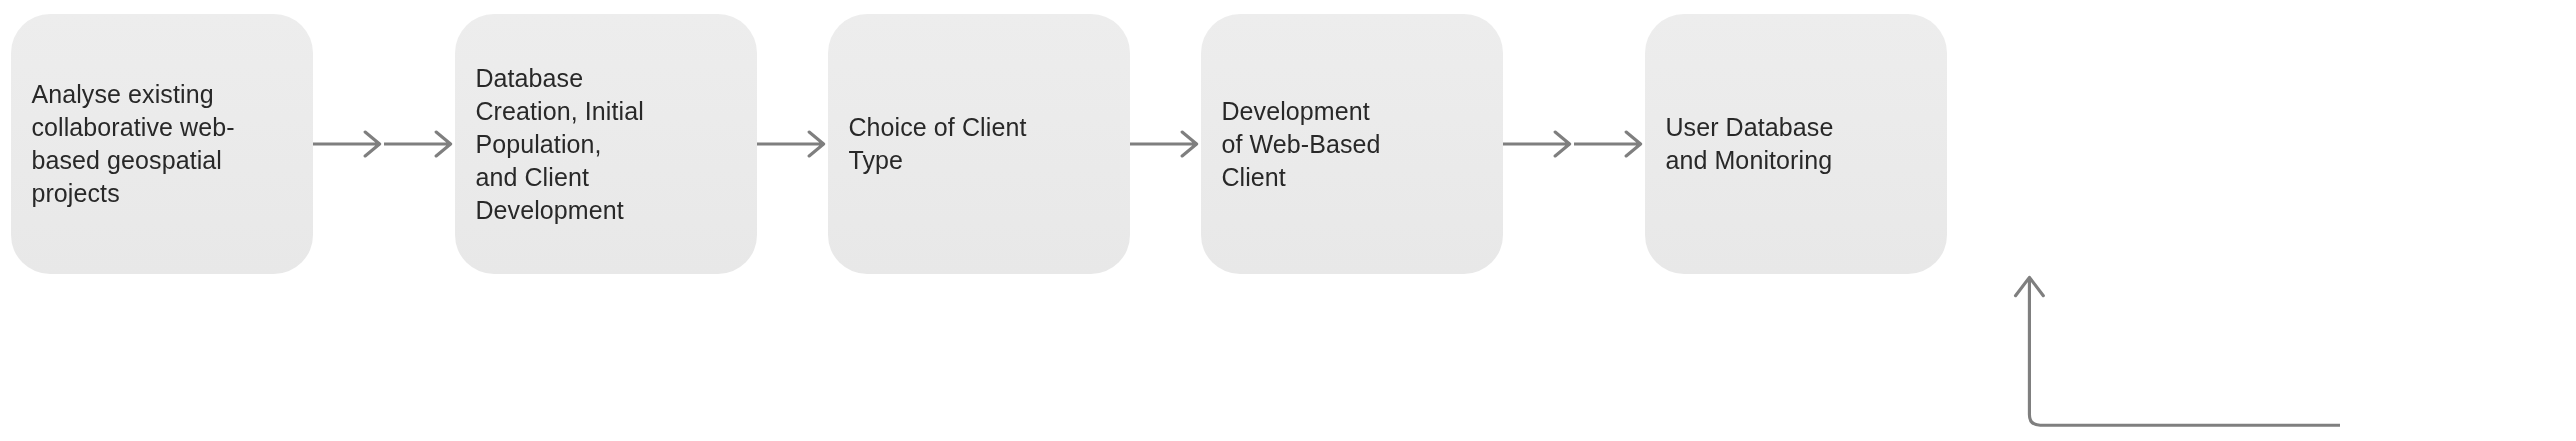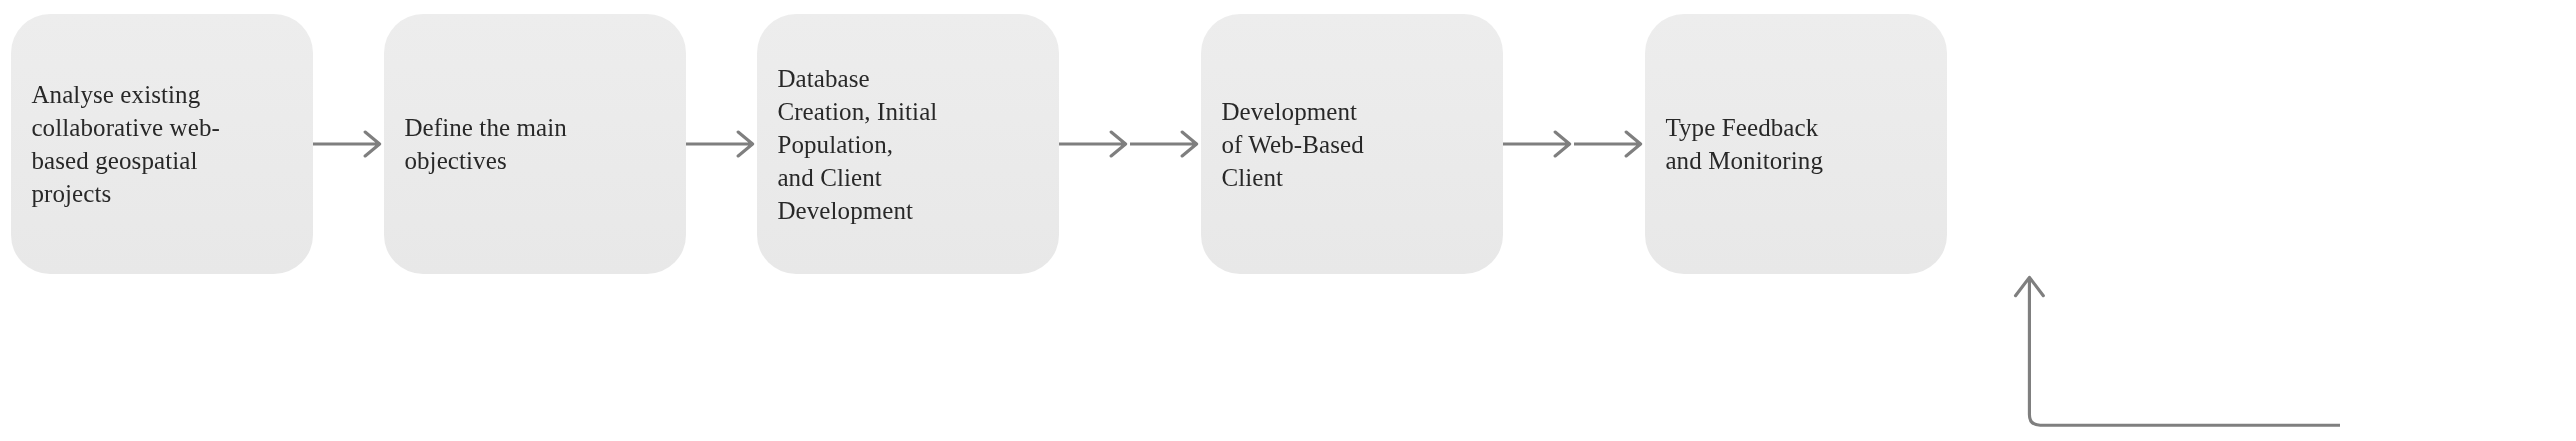--- a/index.html
+++ b/index.html
@@ -5,21 +5,21 @@
   html, body {
     margin: 0;
     padding: 0;
     background: #ffffff;
   }
   .canvas {
     position: relative;
     width: 2340px;
     height: 441px;
     overflow: hidden;
-    font-family: Liberation Serif, serif;
+    font-family: Liberation Sans, sans-serif;
     background: #ffffff;
     border-radius: 11px;
   }
   .flow {
     position: absolute;
     left: 11.4px;
     top: 14px;
     height: 260px;
     display: flex;
     align-items: stretch;
@@ -76,24 +76,20 @@
 based geospatial
 projects</span>
     </div>
 
     <div class="connector">
       <svg viewBox="0 0 113 412" xmlns="http://www.w3.org/2000/svg">
         <path d="M1 206 H102 M83 187 L106 206 L83 225" fill="none" stroke="#7f7f7f" stroke-width="5" stroke-linecap="round" stroke-linejoin="round"></path>
       </svg>
     </div>
 
-    <div class="box">
-      <span class="label">Define the main
-objectives</span>
-    </div>
 
     <div class="connector">
       <svg viewBox="0 0 113 412" xmlns="http://www.w3.org/2000/svg">
         <path d="M1 206 H102 M83 187 L106 206 L83 225" fill="none" stroke="#7f7f7f" stroke-width="5" stroke-linecap="round" stroke-linejoin="round"></path>
       </svg>
     </div>
 
     <div class="box">
       <span class="label">Database
 Creation, Initial
@@ -101,20 +97,24 @@
 and Client
 Development</span>
     </div>
 
     <div class="connector">
       <svg viewBox="0 0 113 412" xmlns="http://www.w3.org/2000/svg">
         <path d="M1 206 H102 M83 187 L106 206 L83 225" fill="none" stroke="#7f7f7f" stroke-width="5" stroke-linecap="round" stroke-linejoin="round"></path>
       </svg>
     </div>
 
+    <div class="box">
+      <span class="label">Choice of Client
+Type</span>
+    </div>
 
     <div class="connector">
       <svg viewBox="0 0 113 412" xmlns="http://www.w3.org/2000/svg">
         <path d="M1 206 H102 M83 187 L106 206 L83 225" fill="none" stroke="#7f7f7f" stroke-width="5" stroke-linecap="round" stroke-linejoin="round"></path>
       </svg>
     </div>
 
     <div class="box">
       <span class="label">Development
 of Web-Based
@@ -128,21 +128,21 @@
     </div>
 
 
     <div class="connector">
       <svg viewBox="0 0 113 412" xmlns="http://www.w3.org/2000/svg">
         <path d="M1 206 H102 M83 187 L106 206 L83 225" fill="none" stroke="#7f7f7f" stroke-width="5" stroke-linecap="round" stroke-linejoin="round"></path>
       </svg>
     </div>
 
     <div class="box">
-      <span class="label">Type Feedback
+      <span class="label">User Database
 and Monitoring</span>
     </div>
 
   </div>
 
   <svg class="loop-overlay" viewBox="0 0 4077 698" xmlns="http://www.w3.org/2000/svg">
     <path d="M3803 434 V656 Q3803 673 3786 673 H3229 Q3212 673 3212 656 V441 M3190 468 L3212 439 L3234 468" fill="none" stroke="#7f7f7f" stroke-width="5" stroke-linecap="round" stroke-linejoin="round"></path>
   </svg>
 </div>
 

